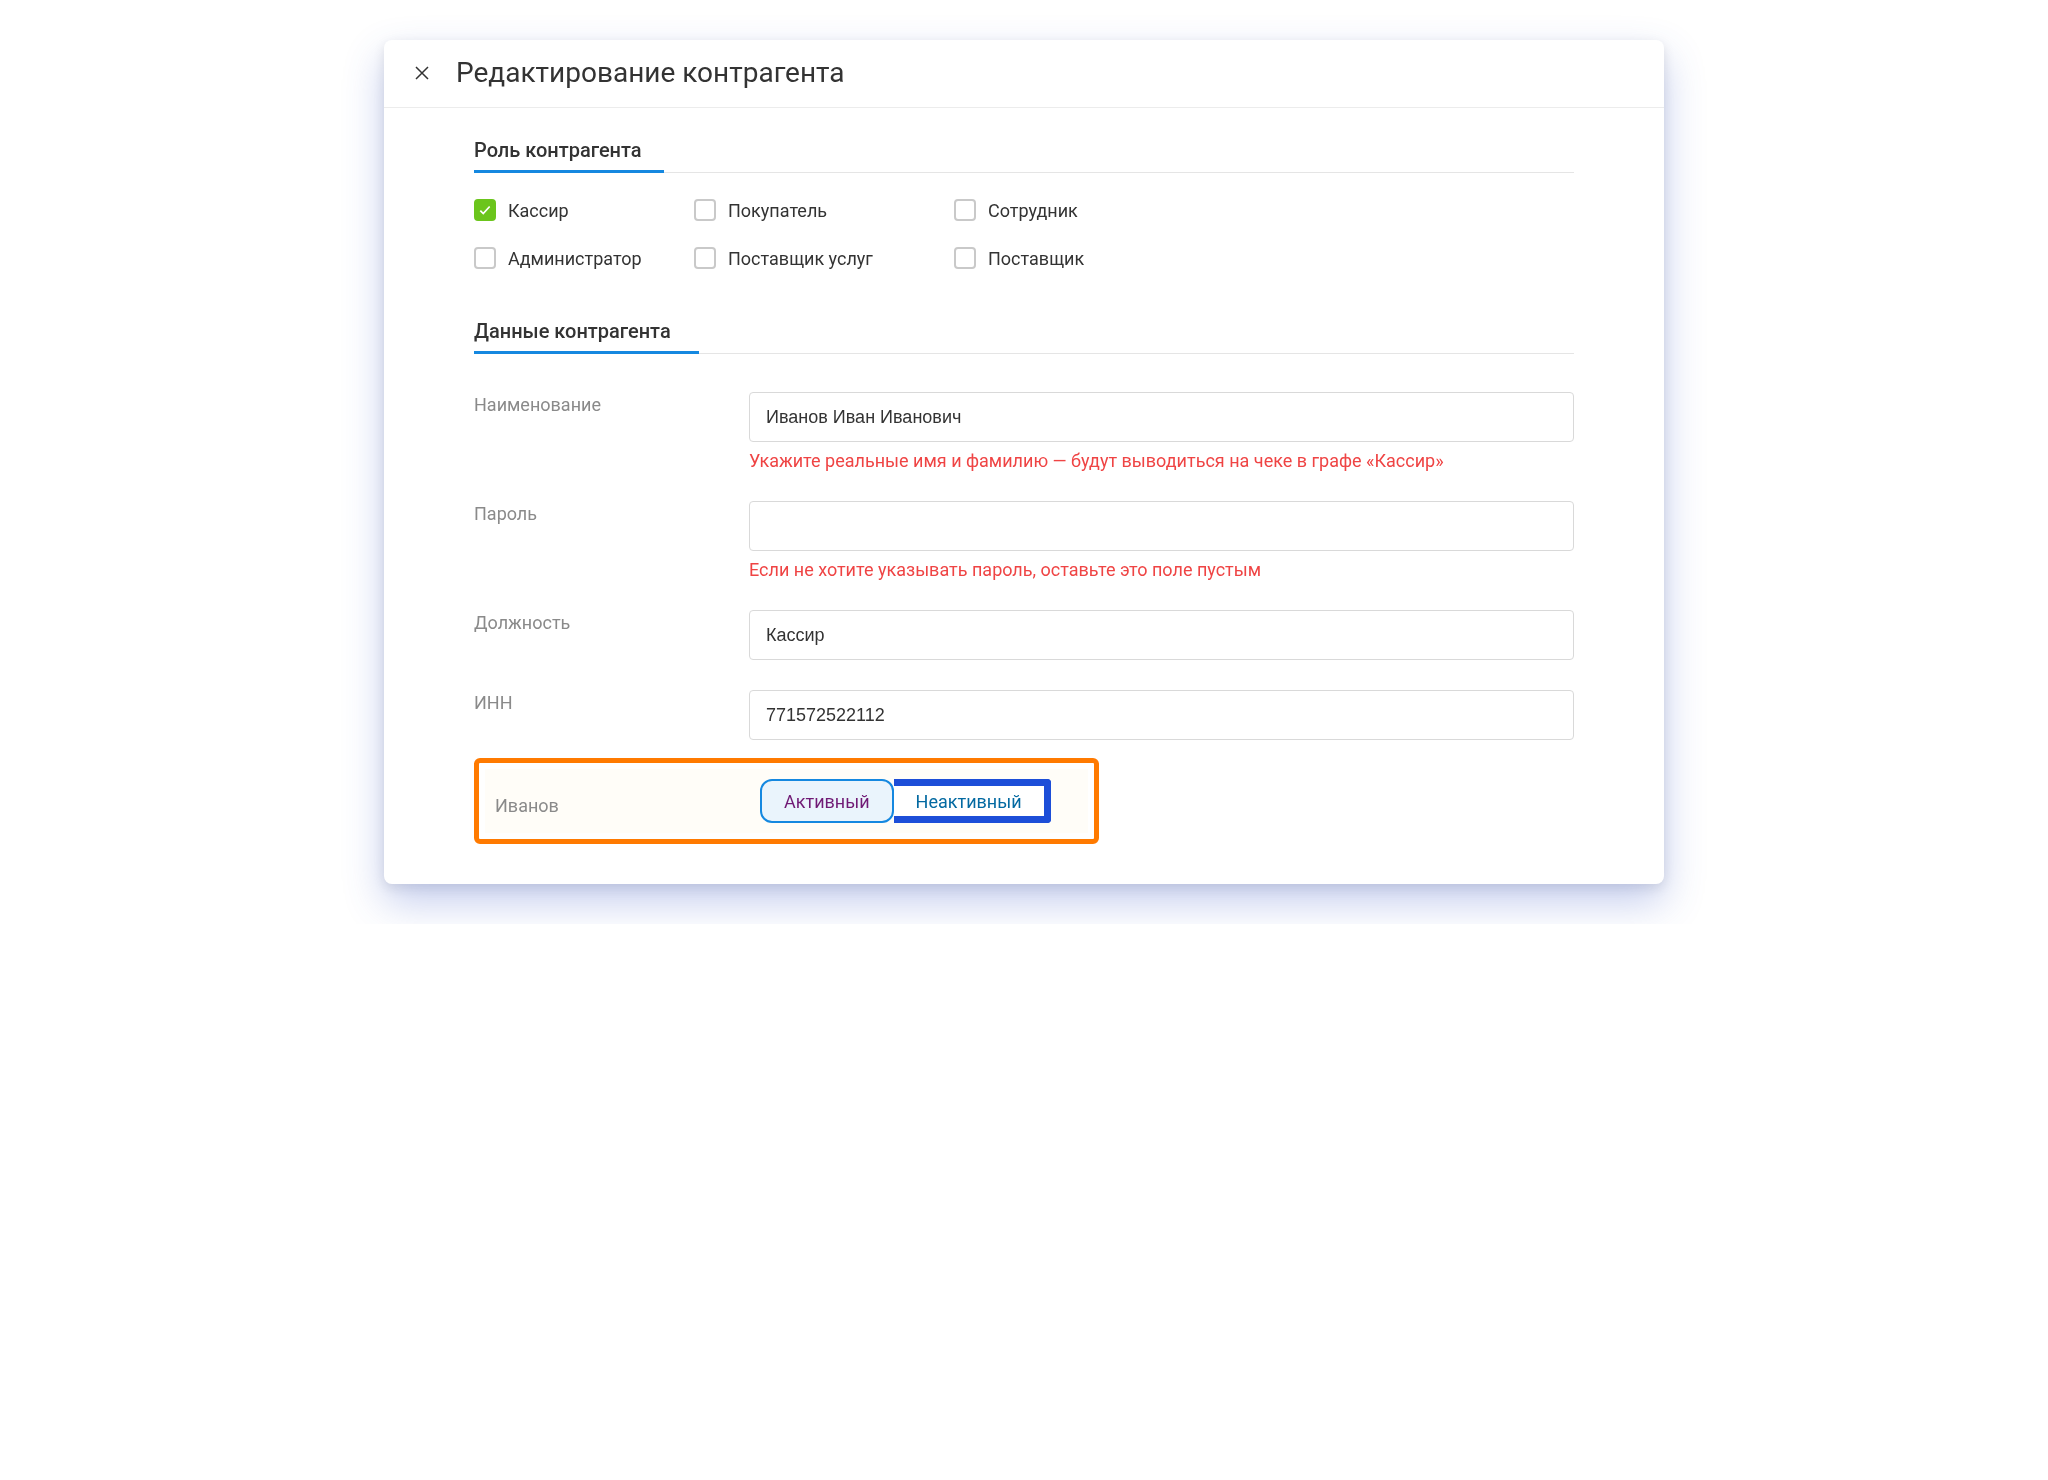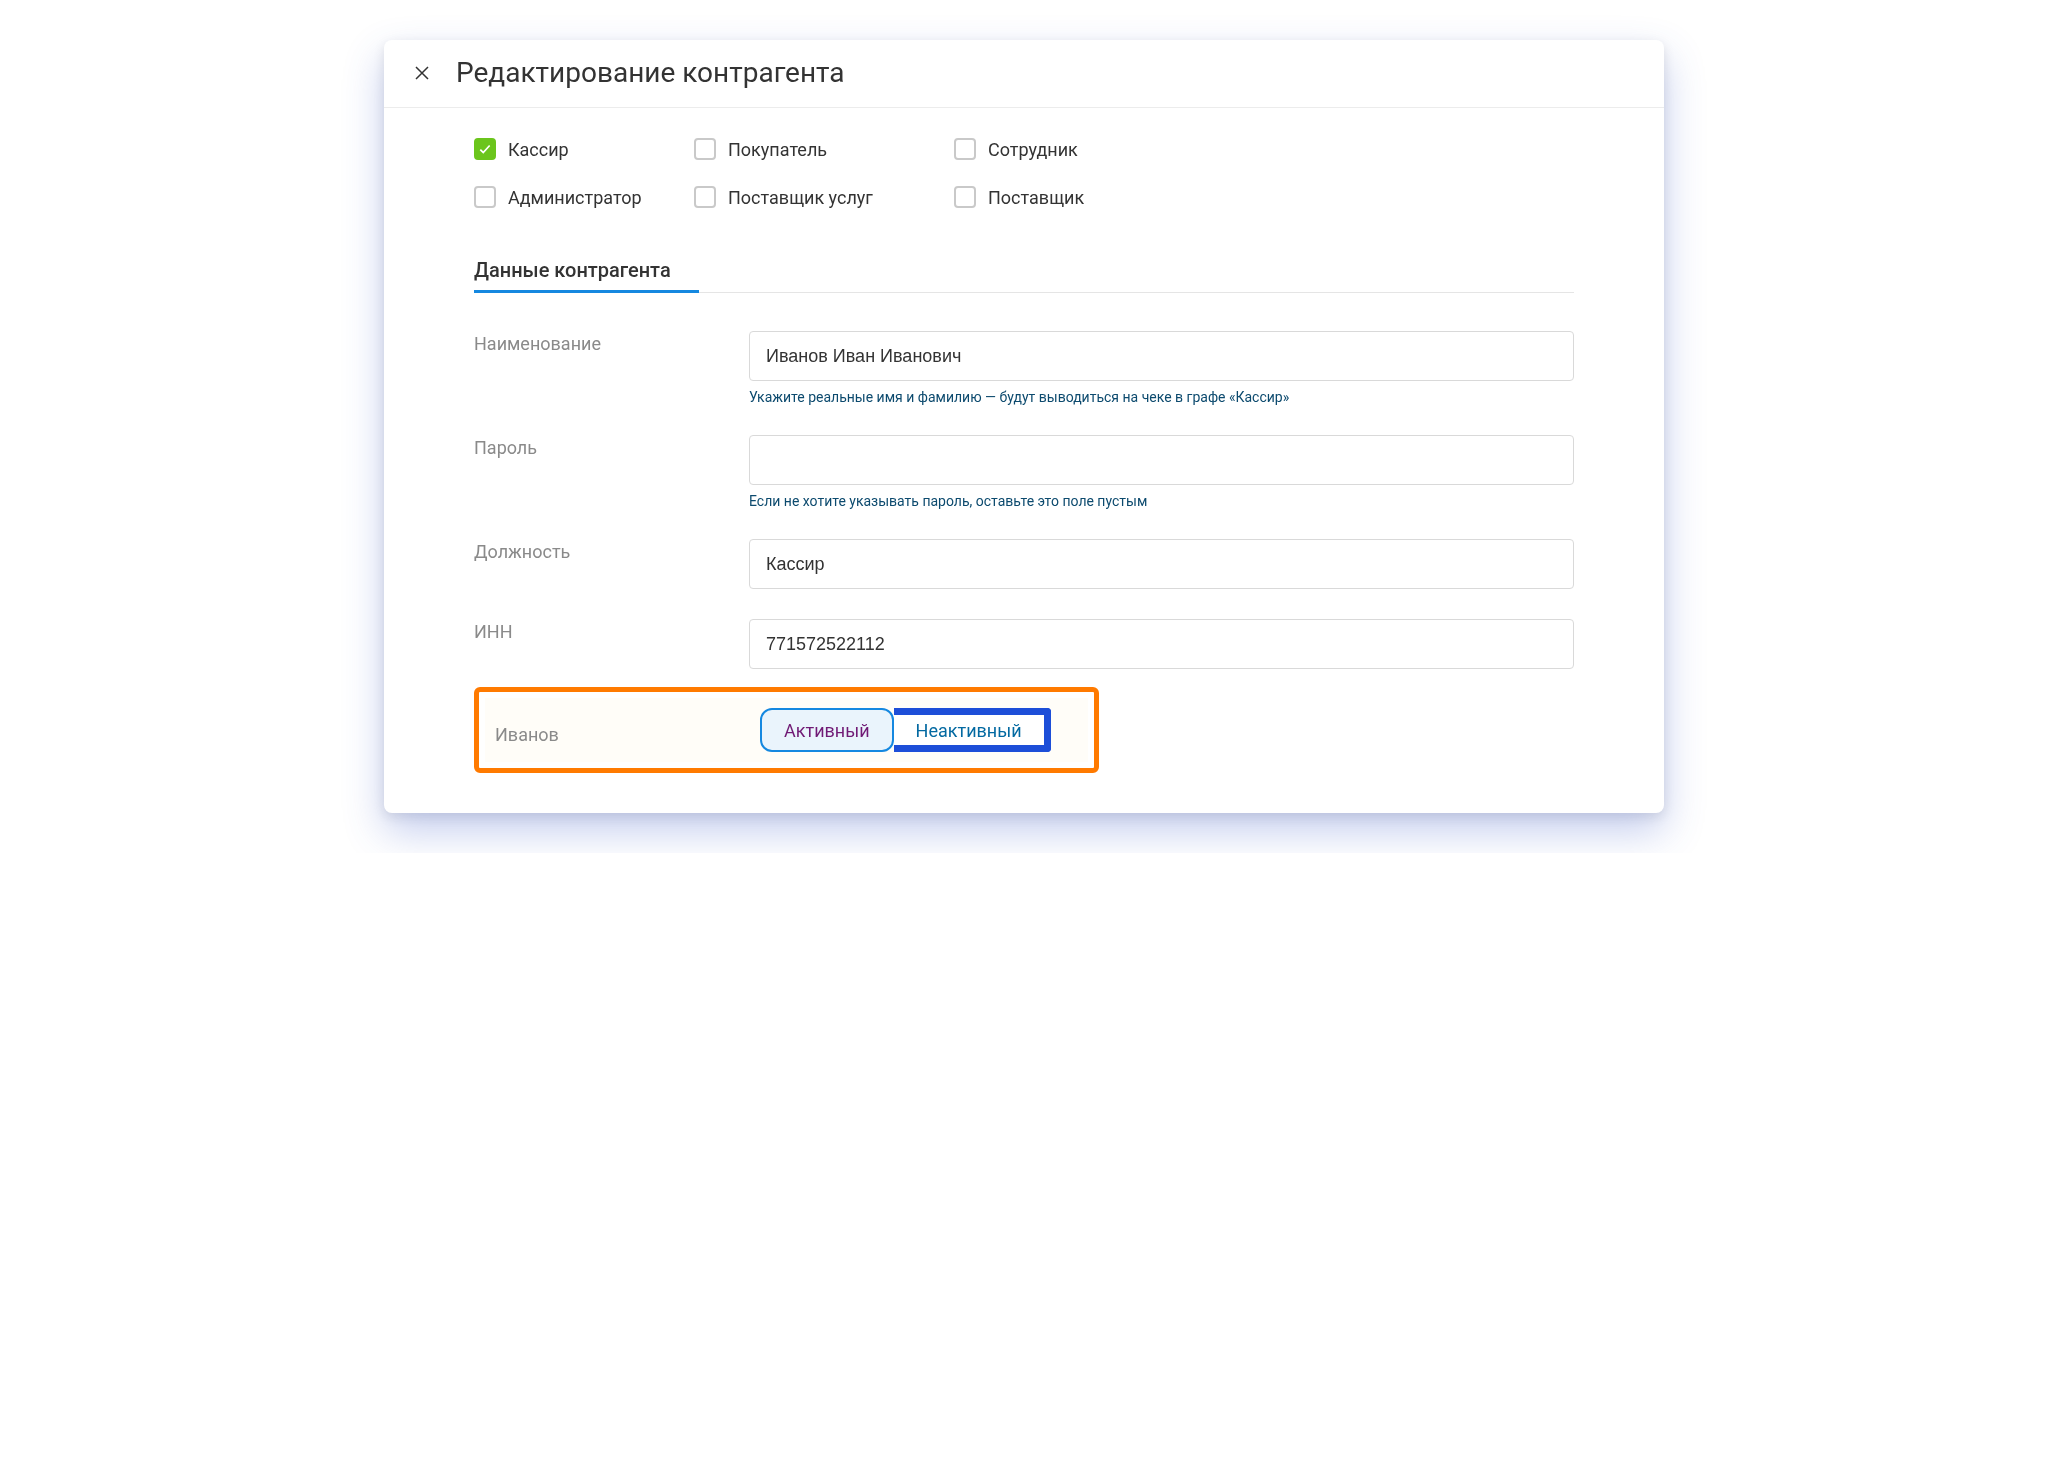--- a/index.html
+++ b/index.html
@@ -104,22 +104,22 @@
     height:50px;
     border:1px solid #d9d9d9;
     border-radius:4px;
     font-size:18px;
     color:#333;
     padding: 0 16px;
     outline:none;
     margin-top:12px;
   }
   .hint {
-    font-size:14px;
-    color:#0c4a6e;
+    font-size:18px;
+    color:#ef4444;
     margin-top:8px;
   }
   .status-row {
     display:flex;
     align-items:center;
     padding:10px 12px 10px 10px;
     background:#fffdf8;
   }
   .status-row .field-label { padding-top:8px; }
   .seg {
@@ -161,20 +161,21 @@
     <div class="close-btn">
       <svg viewBox="0 0 24 24">
           <path d="M4 4 L20 20 M20 4 L4 20" fill="none"></path>
         </svg>
     </div>
     <div class="title">Редактирование контрагента</div>
   </div>
 
   <div class="body">
 
+    <div class="section-head" style="--uw:190px">Роль контрагента</div>
 
     <div class="roles">
       <label class="checkbox">
         <span class="box checked">
             <svg viewBox="0 0 24 24">
               <polyline points="4,13 9,18 20,6"></polyline>
             </svg>
           </span>
         <span>Кассир</span>
       </label>

